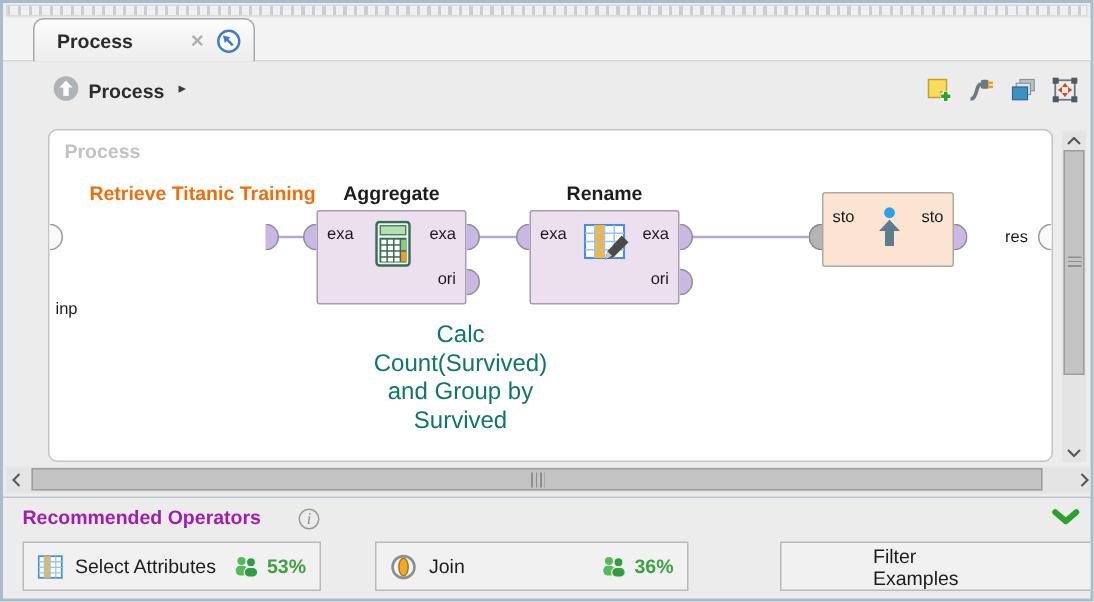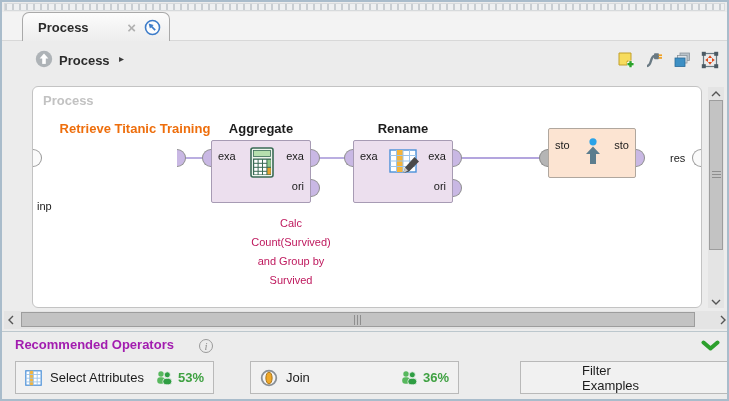--- a/index.html
+++ b/index.html
@@ -29,22 +29,22 @@
   .op-label { position:absolute; font-weight:bold; font-size:13px; color:#1c1c1c; white-space:nowrap; transform:translateX(-50%); }
   .op-label.sel { color:#ee6e0c; }
   .opbox { position:absolute; border:1px solid #a79bb4; border-radius:2px; }
   .opbox.sel { border:2px solid #f07613; }
   .port { position:absolute; width:9px; height:18px; background:#c9b8e4; border:1px solid #8f8f8f; }
   .port.r { border-radius:0 9px 9px 0; border-left:none; }
   .port.l { border-radius:9px 0 0 9px; border-right:none; }
   .port.edge { background:#fafafa; border-color:#9a9a9a; }
   .port.gray { background:#b5b5b5; border-color:#888; }
   .plabel { position:absolute; font-size:11px; color:#1a1a1a; }
-  .annotation { position:absolute; left:196px; top:127px; width:124px; text-align:center;
-                font-size:11px; line-height:19px; color:#be185d; white-space:pre-line; }
+  .annotation { position:absolute; left:212px; top:127px; width:124px; text-align:center;
+                font-size:16px; line-height:19px; color:#0f766e; white-space:pre-line; }
   .wires { position:absolute; left:0; top:0; pointer-events:none; }
   
   .vscroll { position:absolute; left:706px; top:85px; width:16px; height:221px; background:#e4e4e4; }
   .vthumb { position:absolute; left:1px; top:13px; width:14px; height:150px; background:#c3c3c3; border:1px solid #9d9d9d;
             display:flex; align-items:center; justify-content:center; }
   .vgrip { width:9px; height:9px; background:repeating-linear-gradient(#8e8e8e 0 1px,transparent 1px 3px); }
   .hscroll { position:absolute; left:2px; top:309px; width:725px; height:18px; background:#e4e4e4; }
   .hthumb { position:absolute; left:17px; top:1px; width:674px; height:15px; background:#c3c3c3; border:1px solid #9d9d9d;
             display:flex; align-items:center; justify-content:center; }
   .hgrip { width:9px; height:10px; background:repeating-linear-gradient(90deg,#8e8e8e 0 1px,transparent 1px 3px); }

